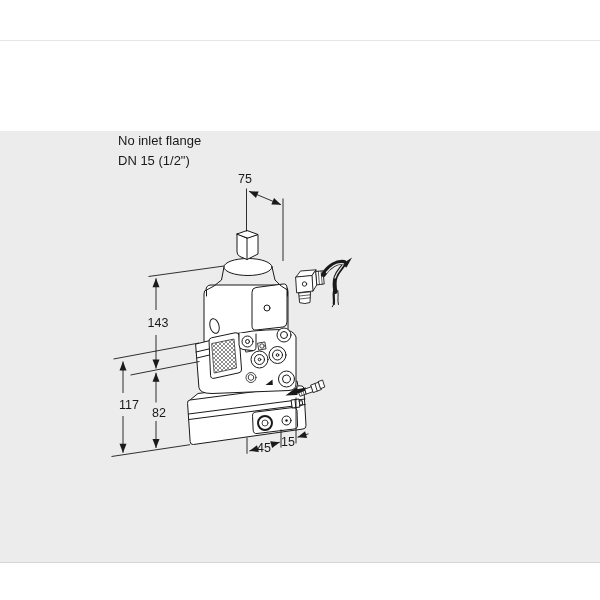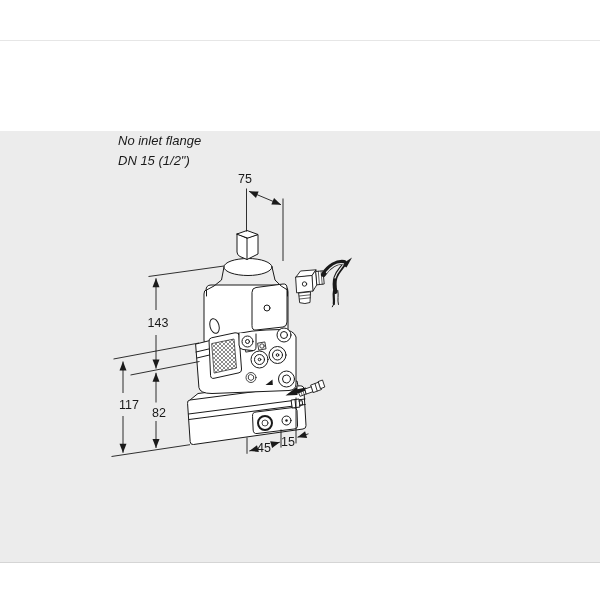--- a/index.html
+++ b/index.html
@@ -1,21 +1,21 @@
 <!DOCTYPE html>
 <html><head>
 <meta charset="utf-8">
 <style>
   html,body{margin:0;padding:0;background:#ffffff;}
   #stage{position:relative;width:600px;height:600px;background:#ffffff;overflow:hidden;
          font-family:"Liberation Sans",sans-serif;color:#1a1a1a;}
   .hairline-top{position:absolute;left:0;top:40px;width:600px;height:1px;background:#e6e6e6;}
   .panel{position:absolute;left:0;top:131px;width:600px;height:431px;background:#ececec;
          border-bottom:1px solid #d5d5d5;}
-  .annotation{position:absolute;left:118px;top:131px;font-size:13px;line-height:20px;color:#1a1a1a;font-style:italic;}
+  .annotation{position:absolute;left:118px;top:131px;font-size:13px;line-height:20px;color:#1a1a1a;}
   .annotation div{white-space:nowrap;}
   svg{position:absolute;left:0;top:0;}
   text{font-family:"Liberation Sans",sans-serif;font-size:12.5px;fill:#1a1a1a;}
 </style>
 </head>
 <body>
 
 <div id="stage">
 
   <div class="hairline-top"></div>

